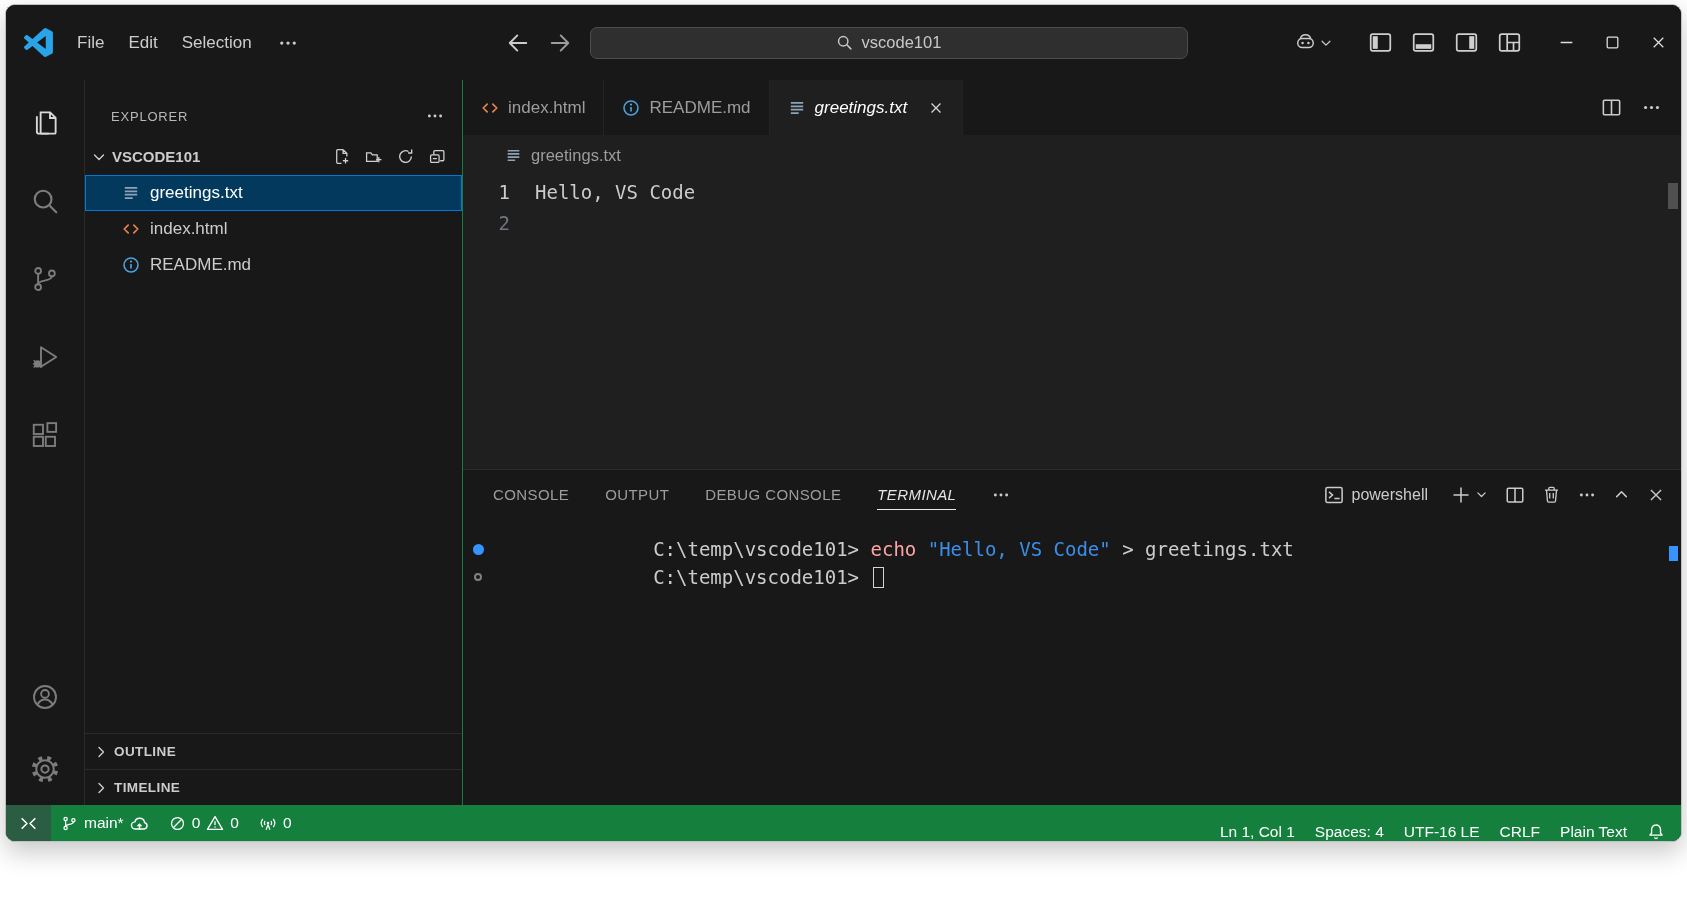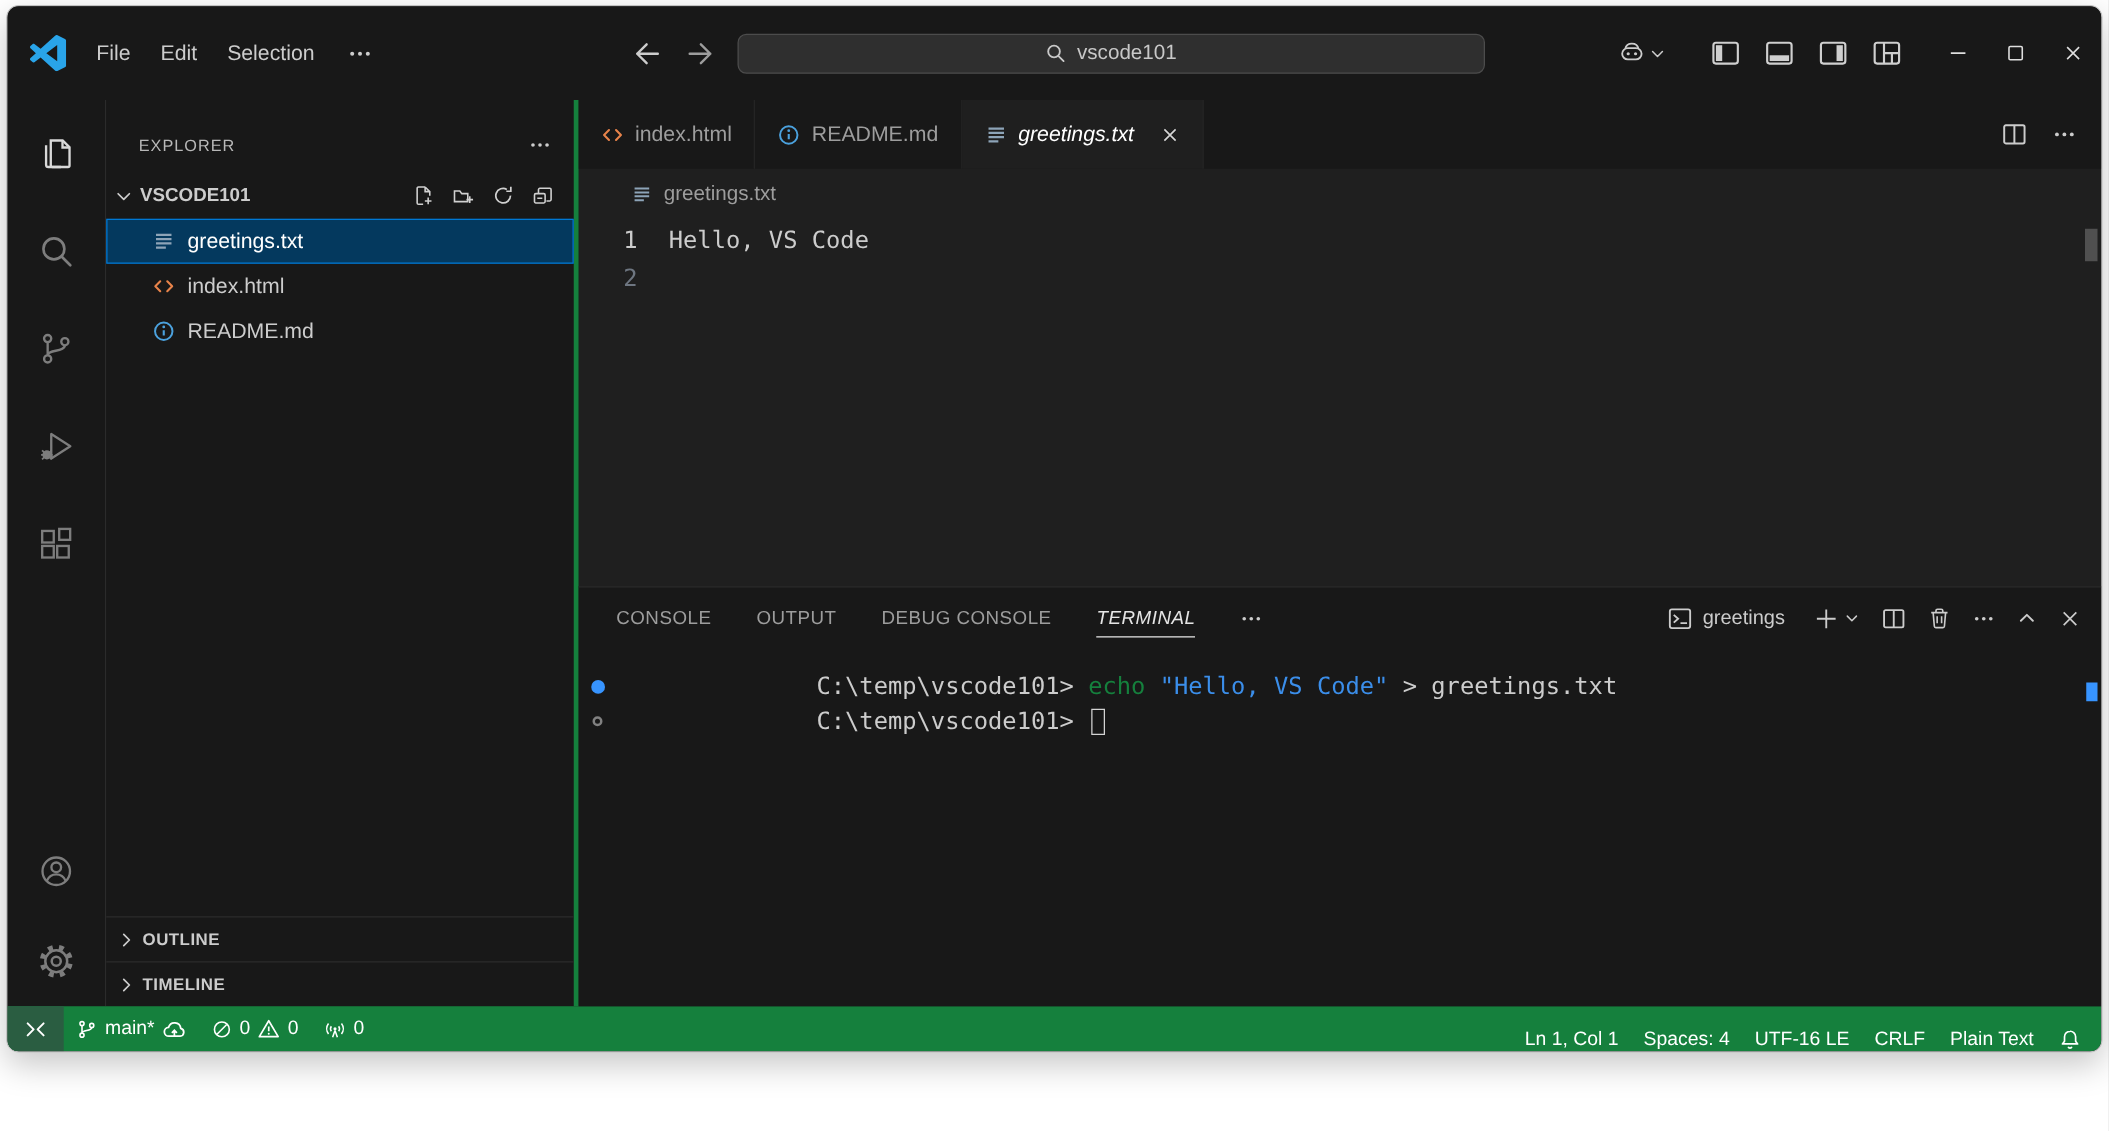--- a/index.html
+++ b/index.html
@@ -34,21 +34,21 @@
 
   
   .activitybar { flex: 0 0 78px; background: #181818; border-right: 1px solid #2b2b2b;
                  display: flex; flex-direction: column; align-items: center; padding-top: 4px; }
   .ab-item { width: 78px; height: 78px; display: flex; align-items: center; justify-content: center; color: #7d7d7d; }
   .ab-item.active { color: #d9d9d9; }
   .ab-bottom { margin-top: auto; }
   .ab-bottom .ab-item { height: 72px; }
 
   
-  .sidebar { flex: 0 0 378px; background: #181818; border-right: 4px solid #15803d;
+  .sidebar { flex: 0 0 378px; background: #181818; border-right: 1px solid #15803d;
              display: flex; flex-direction: column; color: #cccccc; }
   .sb-header { flex: 0 0 58px; display: flex; align-items: center; padding: 14px 18px 0 26px; }
   .sb-title { font-size: 13px; letter-spacing: .8px; color: #b8b8b8; }
   .sb-header-actions { margin-left: auto; color: #cccccc; }
   .folder-row { flex: 0 0 37px; display: flex; align-items: center; gap: 5px; padding: 0 16px 0 6px;
                 font-weight: bold; font-size: 15px; }
   .folder-actions { margin-left: auto; display: flex; align-items: center; gap: 15px; color: #d0d0d0; }
   .file-row { flex: 0 0 36px; display: flex; align-items: center; gap: 10px; padding-left: 36px;
               font-size: 17px; border: 1px solid transparent; }
   .file-row.selected { background: #04395e; border-color: #0078d4; color: #ffffff; }
@@ -456,21 +456,21 @@
               </svg>
           </span>
           <div class="panel-actions">
             <span class="shell-item">
               <span>
                 <svg width="20" height="20" viewBox="0 0 16 16" fill="none" stroke="currentColor" stroke-width="1.2">
                     <rect x="1.5" y="2" width="13" height="12" rx="1.3"></rect>
                     <path d="M4 5.5 6.8 8 4 10.5M8.3 10.8h4.2"></path>
                   </svg>
               </span>
-              <span>greetings</span>
+              <span>powershell</span>
             </span>
             <span class="plus-combo">
               <span>
                 <svg width="20" height="20" viewBox="0 0 16 16">
                     <path d="M8 2v12M2 8h12" stroke="currentColor" stroke-width="1.2"></path>
                   </svg>
               </span>
               <span>
                 <svg width="13" height="13" viewBox="0 0 16 16">
                     <path d="M3.5 6 8 10.5 12.5 6" stroke="currentColor" stroke-width="1.5" fill="none" stroke-linecap="round" stroke-linejoin="round"></path>
@@ -508,21 +508,21 @@
             </span>
           </div>
         </div>
 
         <div class="terminal">
           <div class="term-line">
             <span class="term-gutter">
                 <span class="dec-success"></span>
               </span>
             <span class="term-text">
-              <span style="color: rgb(204, 204, 204);">C:\temp\vscode101&gt; </span><span style="color: #15803d;">echo</span><span style="color: rgb(59, 142, 234);"> "Hello, VS Code"</span><span style="color: rgb(204, 204, 204);"> &gt; greetings.txt</span>
+              <span style="color: rgb(204, 204, 204);">C:\temp\vscode101&gt; </span><span style="color: #fca5a5;">echo</span><span style="color: rgb(59, 142, 234);"> "Hello, VS Code"</span><span style="color: rgb(204, 204, 204);"> &gt; greetings.txt</span>
             </span>
           </div>
           <div class="term-line">
             <span class="term-gutter">
                 <span class="dec-pending"></span>
               </span>
             <span class="term-text">
               <span style="color: rgb(204, 204, 204);">C:\temp\vscode101&gt; </span><span class="term-cursor"></span>
             </span>
           </div>

